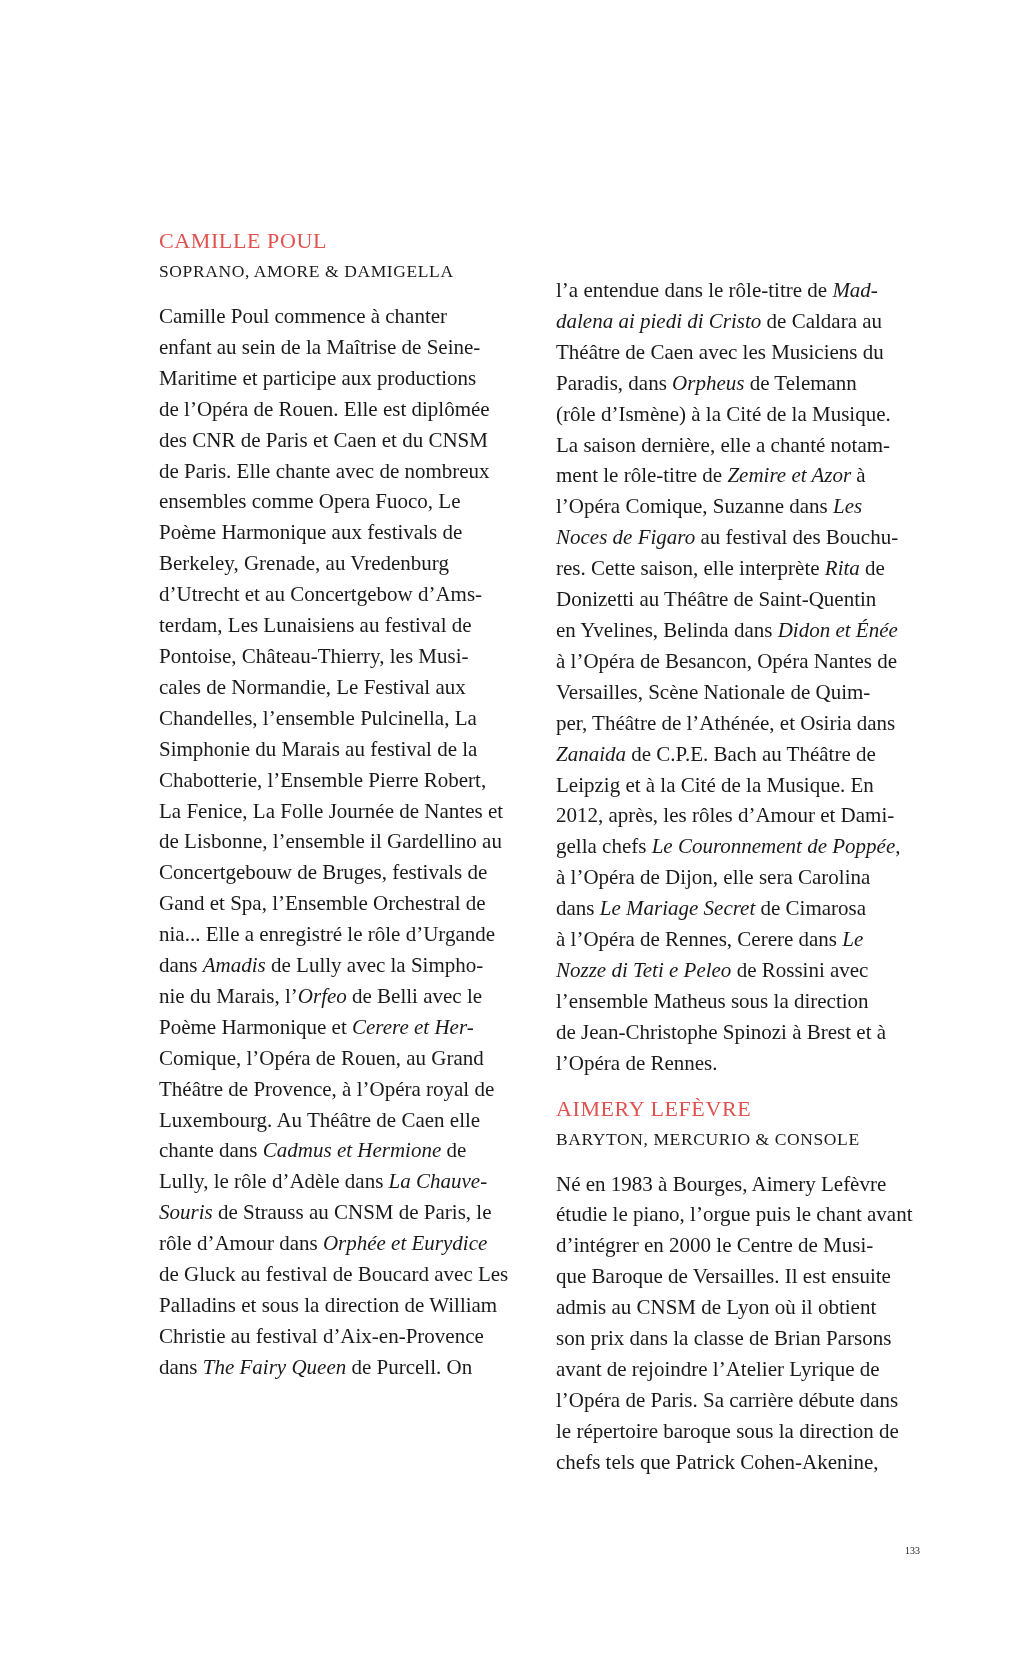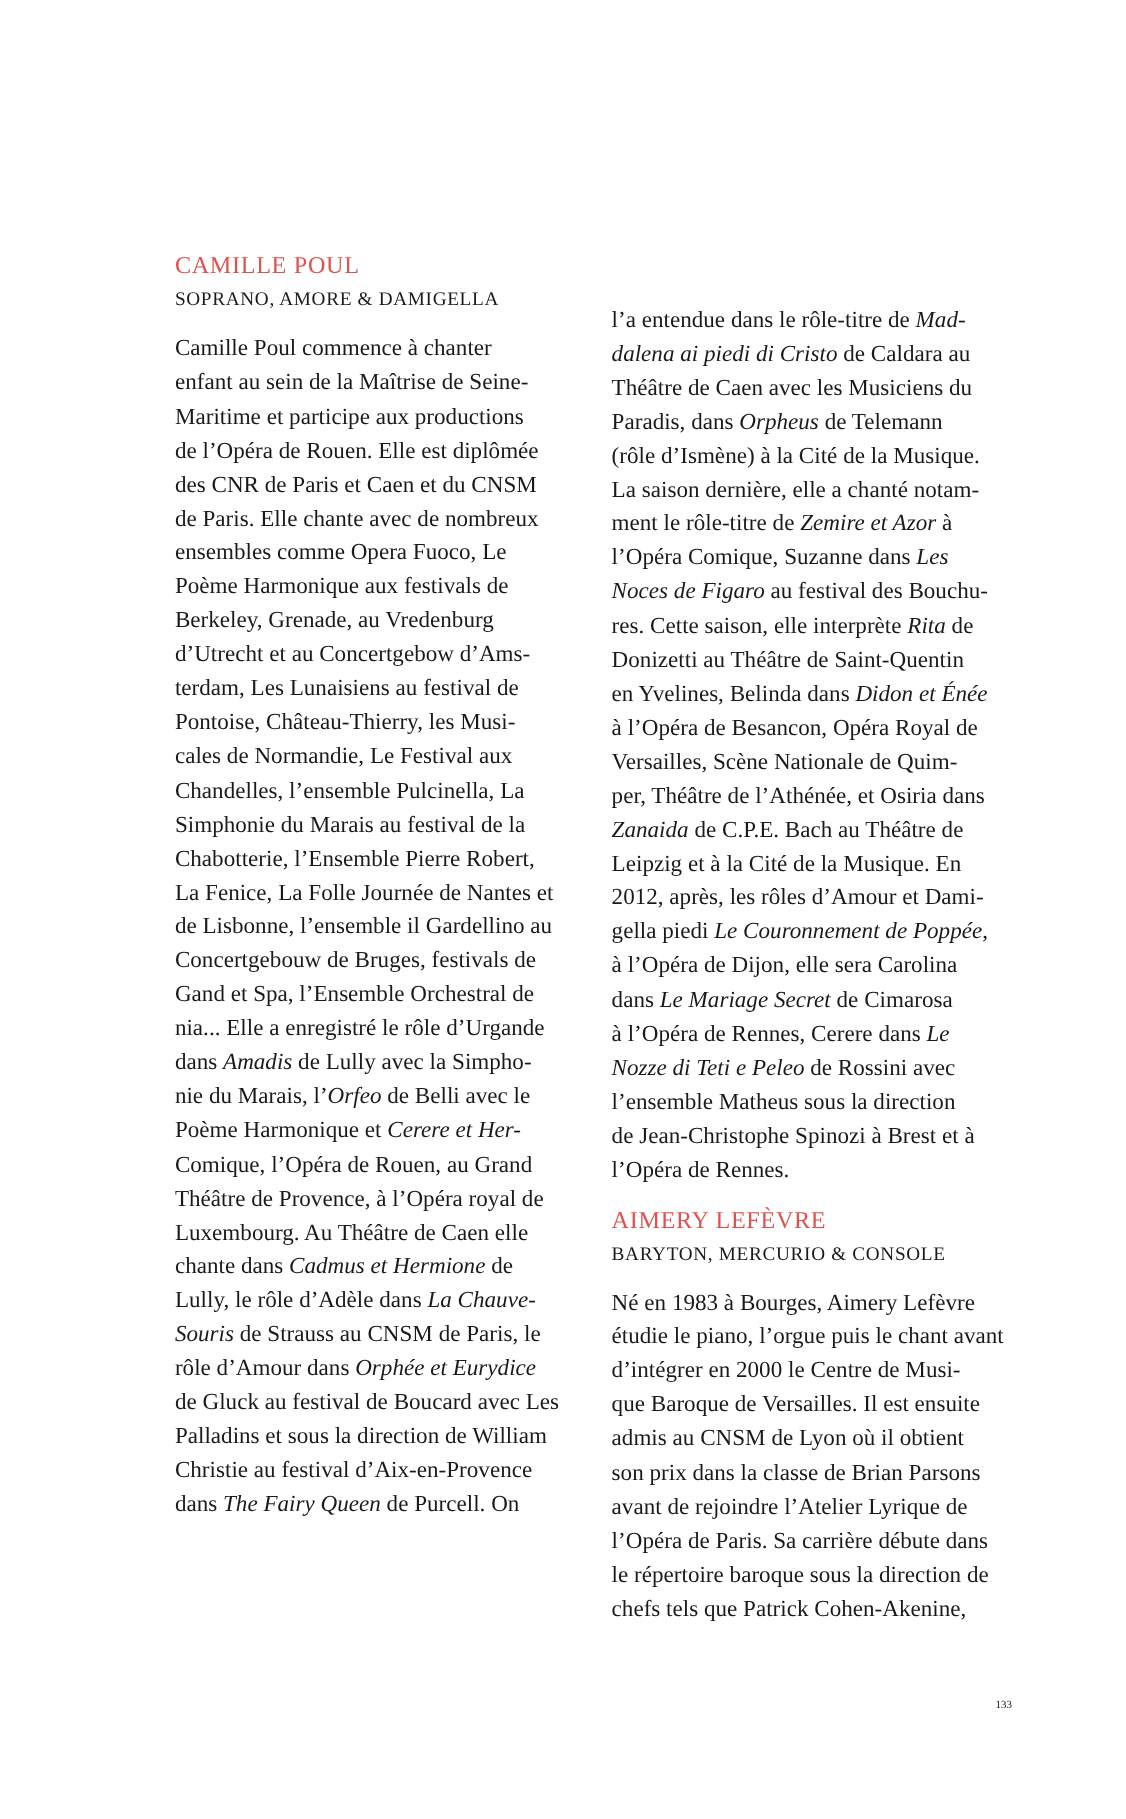--- a/index.html
+++ b/index.html
@@ -83,27 +83,27 @@
       <span class="line"><span>Théâtre de Caen avec les Musiciens du</span></span>
       <span class="line"><span>Paradis, dans </span><i>Orpheus</i><span> de Telemann</span></span>
       <span class="line"><span>(rôle d’Ismène) à la Cité de la Musique.</span></span>
       <span class="line"><span>La saison dernière, elle a chanté notam-</span></span>
       <span class="line"><span>ment le rôle-titre de </span><i>Zemire et Azor</i><span> à</span></span>
       <span class="line"><span>l’Opéra Comique, Suzanne dans </span><i>Les</i></span>
       <span class="line"><i>Noces de Figaro</i><span> au festival des Bouchu-</span></span>
       <span class="line"><span>res. Cette saison, elle interprète </span><i>Rita</i><span> de</span></span>
       <span class="line"><span>Donizetti au Théâtre de Saint-Quentin</span></span>
       <span class="line"><span>en Yvelines, Belinda dans </span><i>Didon et Énée</i></span>
-      <span class="line"><span>à l’Opéra de Besancon, Opéra Royal de</span></span>
+      <span class="line"><span>à l’Opéra de Besancon, Opéra Nantes de</span></span>
       <span class="line"><span>Versailles, Scène Nationale de Quim-</span></span>
       <span class="line"><span>per, Théâtre de l’Athénée, et Osiria dans</span></span>
       <span class="line"><i>Zanaida</i><span> de C.P.E. Bach au Théâtre de</span></span>
       <span class="line"><span>Leipzig et à la Cité de la Musique. En</span></span>
       <span class="line"><span>2012, après, les rôles d’Amour et Dami-</span></span>
-      <span class="line"><span>gella piedi </span><i>Le Couronnement de Poppée</i><span>,</span></span>
+      <span class="line"><span>gella chefs </span><i>Le Couronnement de Poppée</i><span>,</span></span>
       <span class="line"><span>à l’Opéra de Dijon, elle sera Carolina</span></span>
       <span class="line"><span>dans </span><i>Le Mariage Secret</i><span> de Cimarosa</span></span>
       <span class="line"><span>à l’Opéra de Rennes, Cerere dans </span><i>Le</i></span>
       <span class="line"><i>Nozze di Teti e Peleo</i><span> de Rossini avec</span></span>
       <span class="line"><span>l’ensemble Matheus sous la direction</span></span>
       <span class="line"><span>de Jean-Christophe Spinozi à Brest et à</span></span>
       <span class="line"><span>l’Opéra de Rennes.</span></span>
     </div>
   <div class="gap-before-name"></div>
   <span class="name">AIMERY LEFÈVRE</span>

